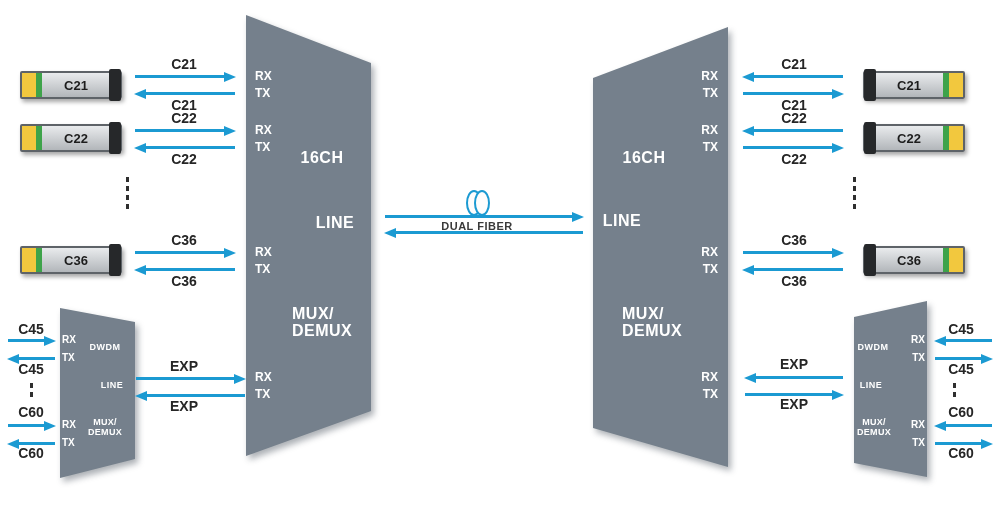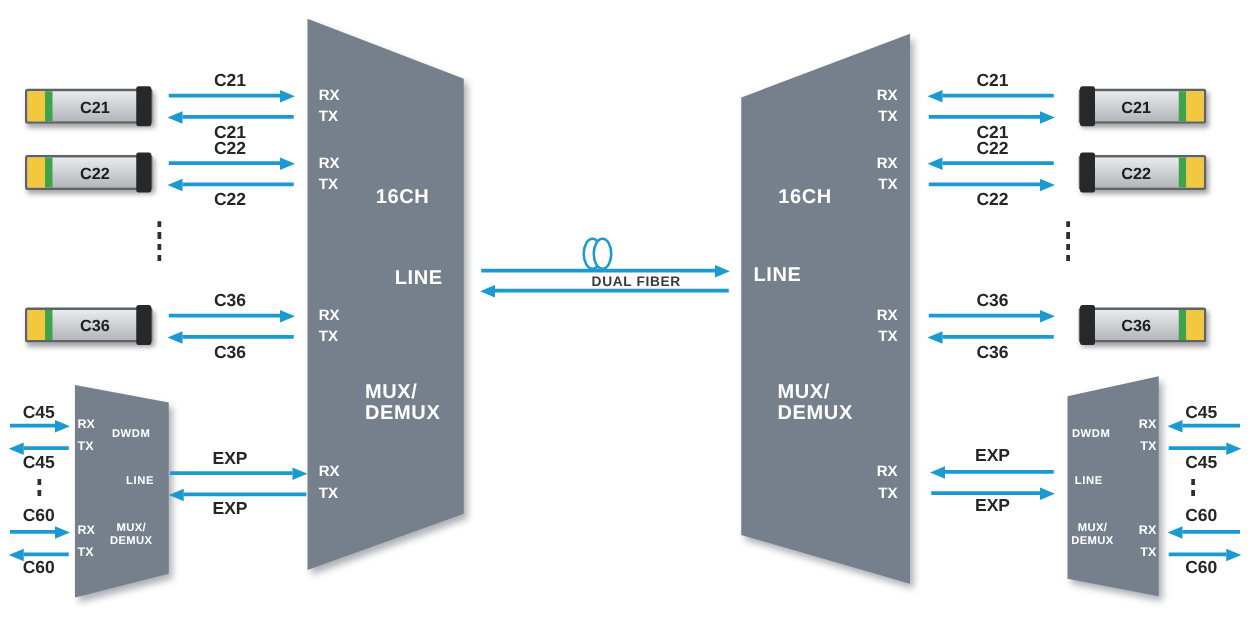--- a/index.html
+++ b/index.html
@@ -12,21 +12,21 @@
   
   .arr{position:absolute;height:3px;background:#1b9ad2;}
   .arr.r::after{content:"";position:absolute;right:-12px;top:-3.5px;width:0;height:0;
     border-top:5px solid transparent;border-bottom:5px solid transparent;border-left:12px solid #1b9ad2;}
   .arr.l::before{content:"";position:absolute;left:-12px;top:-3.5px;width:0;height:0;
     border-top:5px solid transparent;border-bottom:5px solid transparent;border-right:12px solid #1b9ad2;}
 
   
   .lbl{position:absolute;transform:translate(-50%,-50%);font-weight:bold;font-size:14px;line-height:1;
        color:#262626;white-space:nowrap;}
-  .df{font-size:11px;color:#3a3a3a;letter-spacing:.5px;margin-left:32px;}
+  .df{font-size:11px;color:#3a3a3a;letter-spacing:.5px;}
   .pl{position:absolute;transform:translateY(-50%);font-weight:bold;font-size:12px;line-height:1;color:#fff;}
   .pr{position:absolute;transform:translateY(-50%);font-weight:bold;font-size:12px;line-height:1;color:#fff;
       width:20px;text-align:right;}
   .bigw{position:absolute;transform:translate(-50%,-50%);font-weight:bold;font-size:16px;line-height:1;
         color:#fff;letter-spacing:.5px;white-space:nowrap;}
   .muxblk{position:absolute;font-weight:bold;font-size:16px;line-height:17px;color:#fff;letter-spacing:.5px;}
   .smw{position:absolute;transform:translate(-50%,-50%);font-weight:bold;font-size:9px;line-height:1;
        color:#fff;letter-spacing:.5px;white-space:nowrap;}
   .spl{position:absolute;transform:translateY(-50%);font-weight:bold;font-size:10px;line-height:1;color:#fff;}
   .spr{position:absolute;transform:translateY(-50%);font-weight:bold;font-size:10px;line-height:1;color:#fff;

